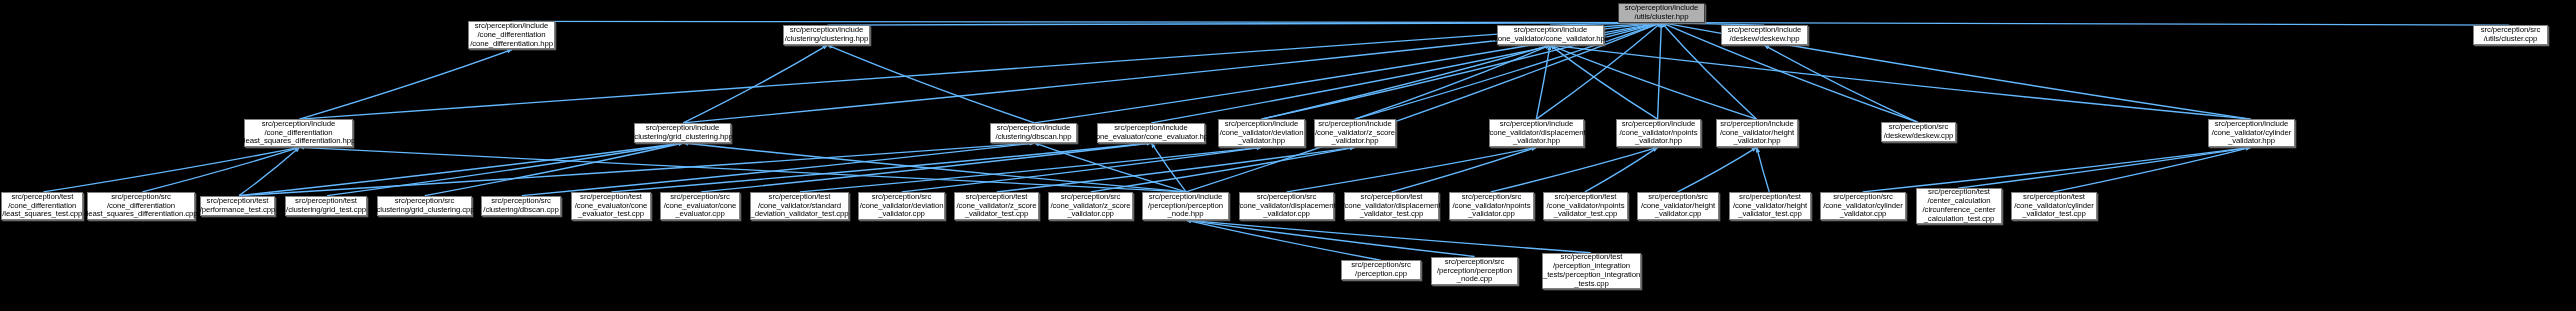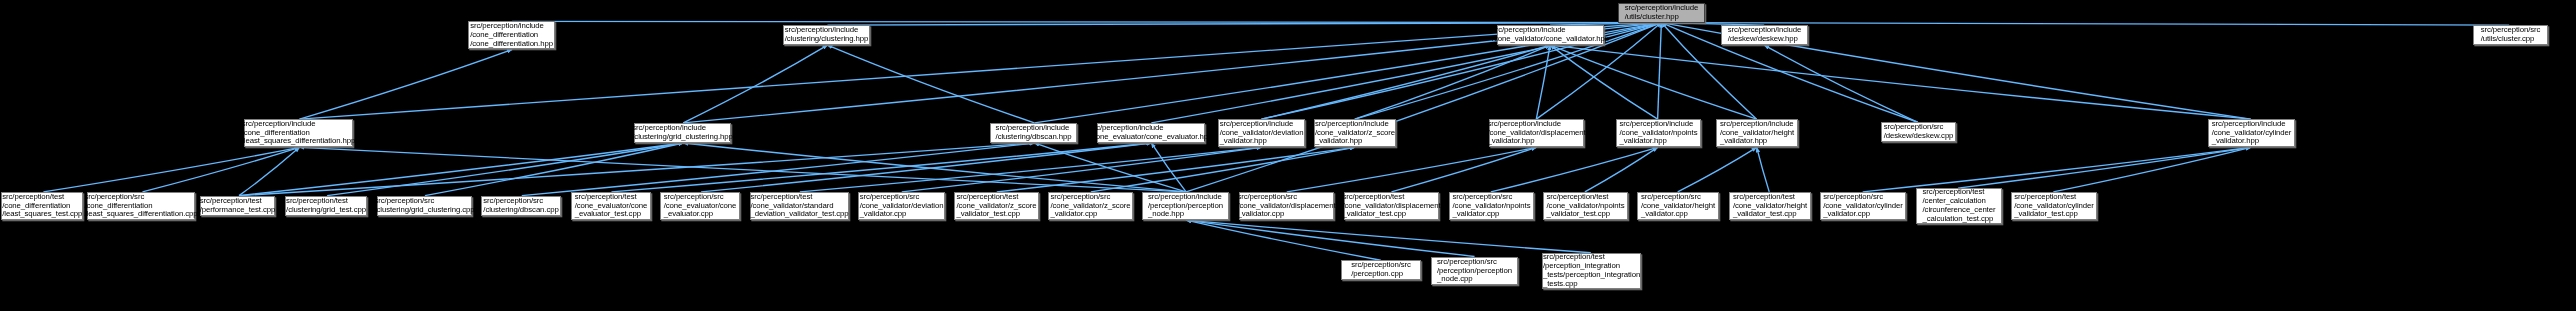--- a/index.html
+++ b/index.html
@@ -25,20 +25,21 @@
   }
   .node {
     position: absolute;
     box-sizing: border-box;
     background: #ffffff;
     border: 0.6px solid #808080;
     box-shadow: 1.3px 1.3px 0 rgba(120,120,120,0.85);
     color: #000000;
     font-size: 7.8px;
     line-height: 8.8px;
+    text-align: center;
     display: flex;
     align-items: center;
     justify-content: center;
     white-space: pre-line;
     letter-spacing: -0.1px;
     padding: 1.3px 2.5px;
     z-index: 5;
   }
   .node.root {
     background: #b0b0b0;

